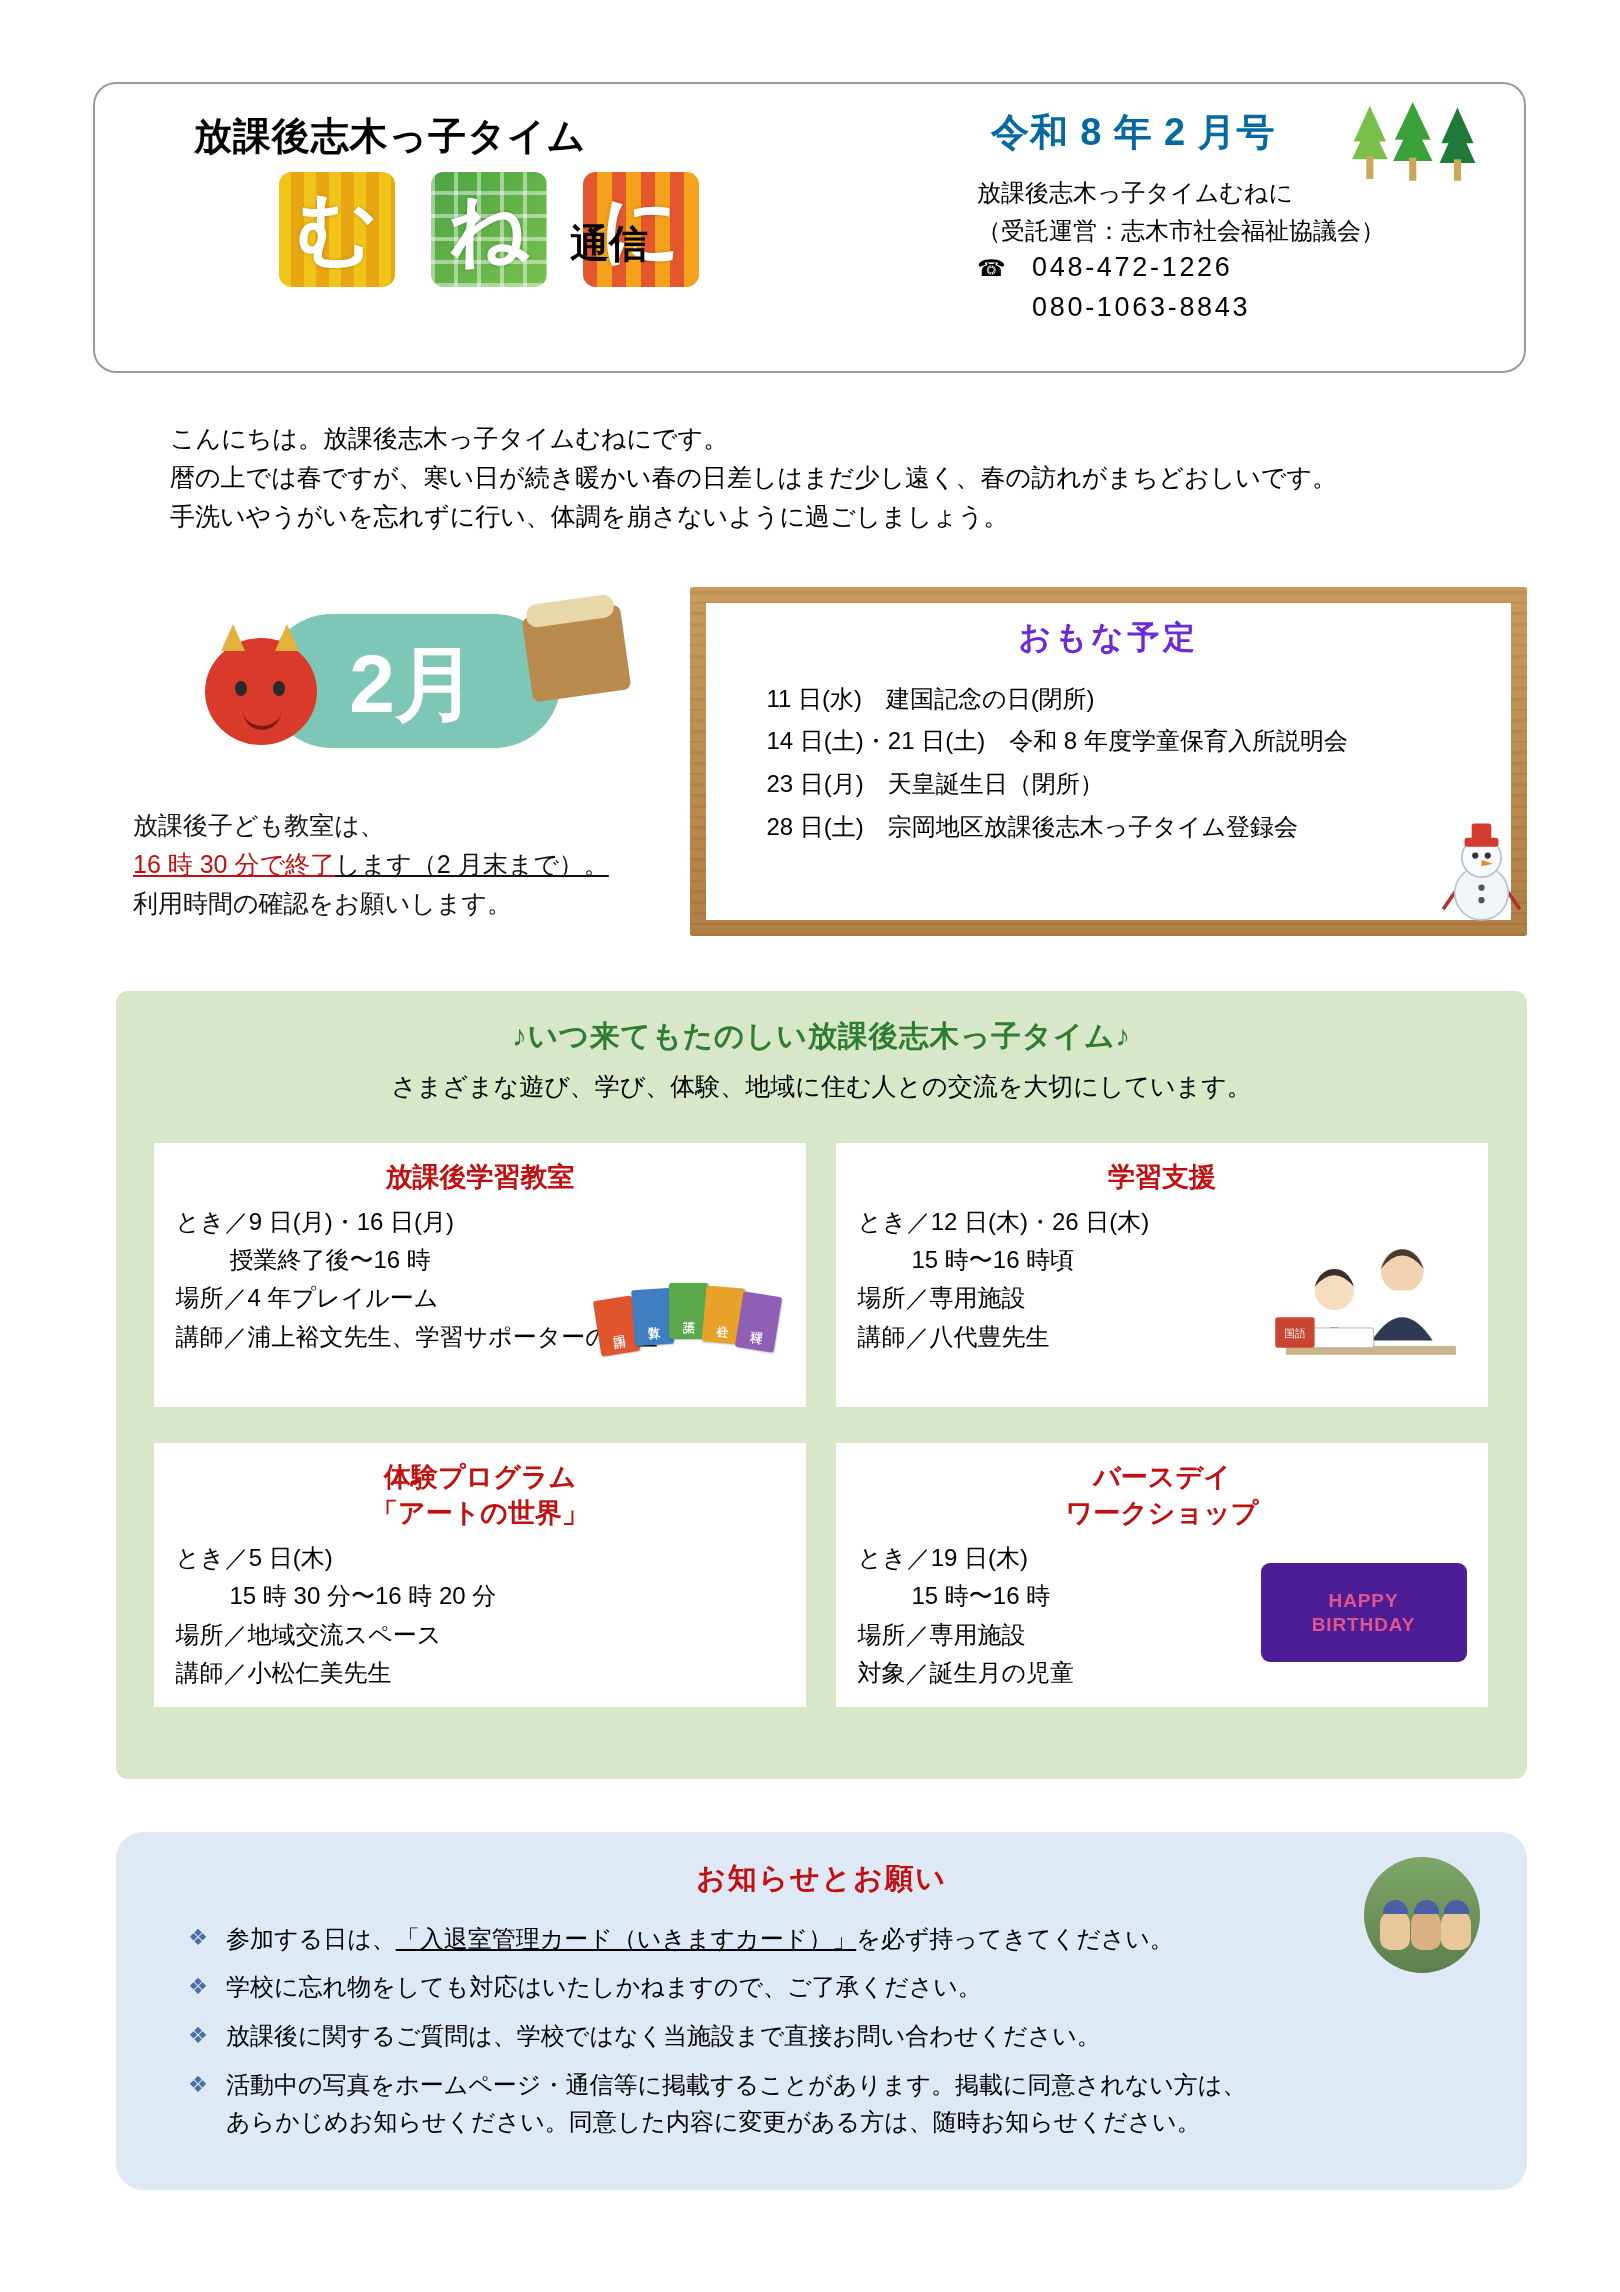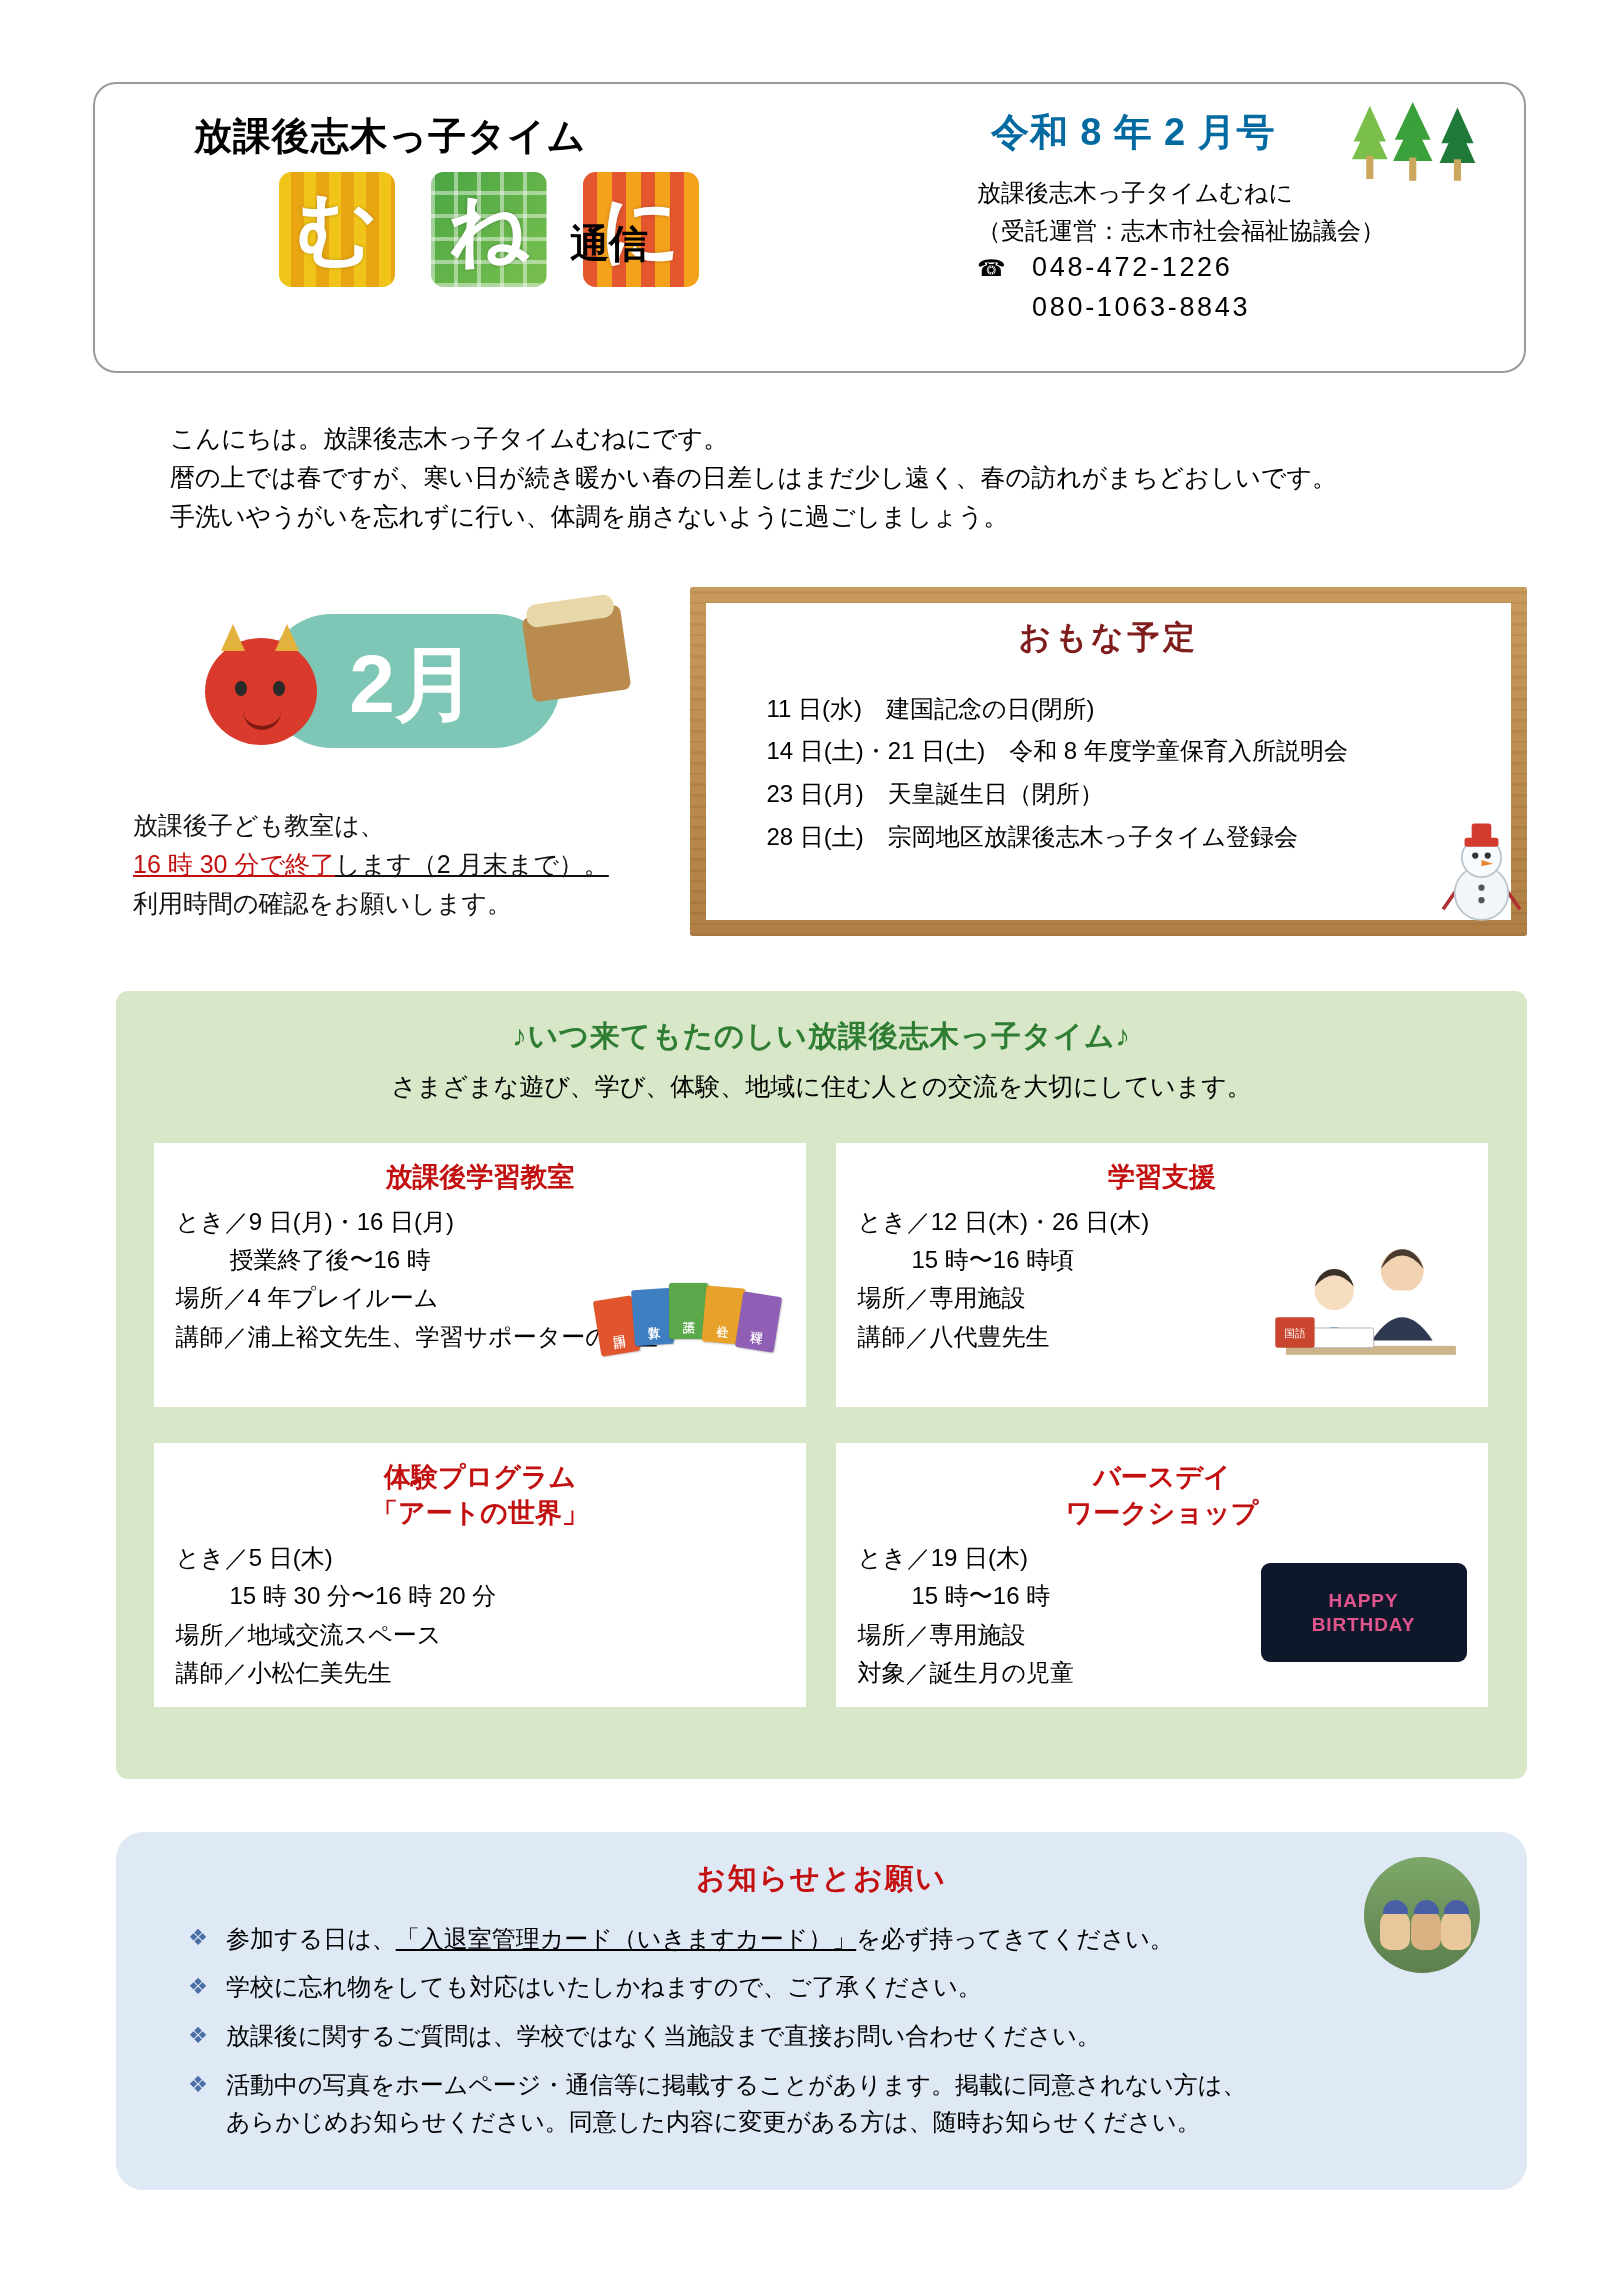--- a/index.html
+++ b/index.html
@@ -290,23 +290,23 @@
     height: 100%;
     background: #ffffff;
     box-sizing: border-box;
     padding: 12.5px 21.5px;
     position: relative;
   }
   .sched-title {
     text-align: center;
     font-size: 32px;
     font-weight: bold;
-    color: #7f1d1d;
+    color: #6d28d9;
     letter-spacing: 3.6px;
-    margin-bottom: 28px;
+    margin-bottom: 18px;
   }
   .sched-item {
     font-size: 24px;
     line-height: 1.78;
     color: #000;
     padding-left: 39px;
     white-space: nowrap;
   }
   .snowman {
     position: absolute;
@@ -402,21 +402,21 @@
     bottom: 19.7px;
     width: 206px;
     height: 152px;
   }
   .bday-illust {
     position: absolute;
     right: 21.5px;
     bottom: 45px;
     width: 206px;
     height: 99px;
-    background: #0f172a;
+    background: #4c1d95;
     border-radius: 9px;
   }
   .bday-text {
     position: absolute;
     left: 0; top: 0;
     width: 100%; height: 100%;
     display: flex;
     flex-direction: column;
     align-items: center;
     justify-content: center;

